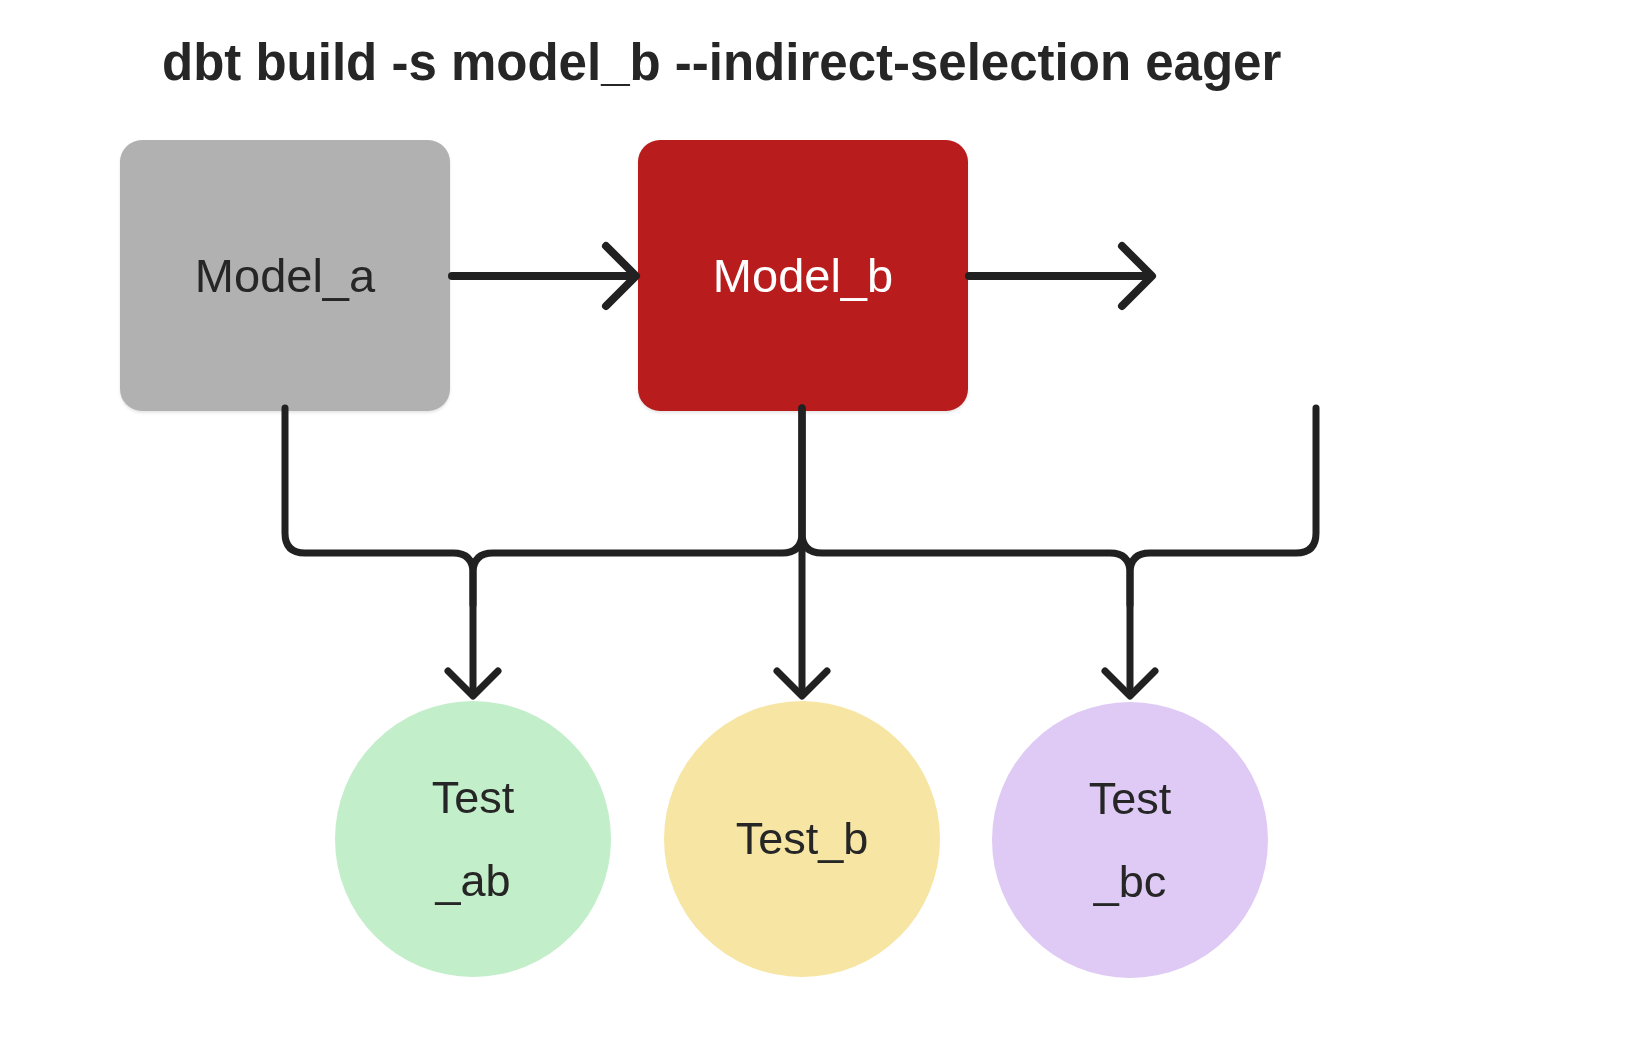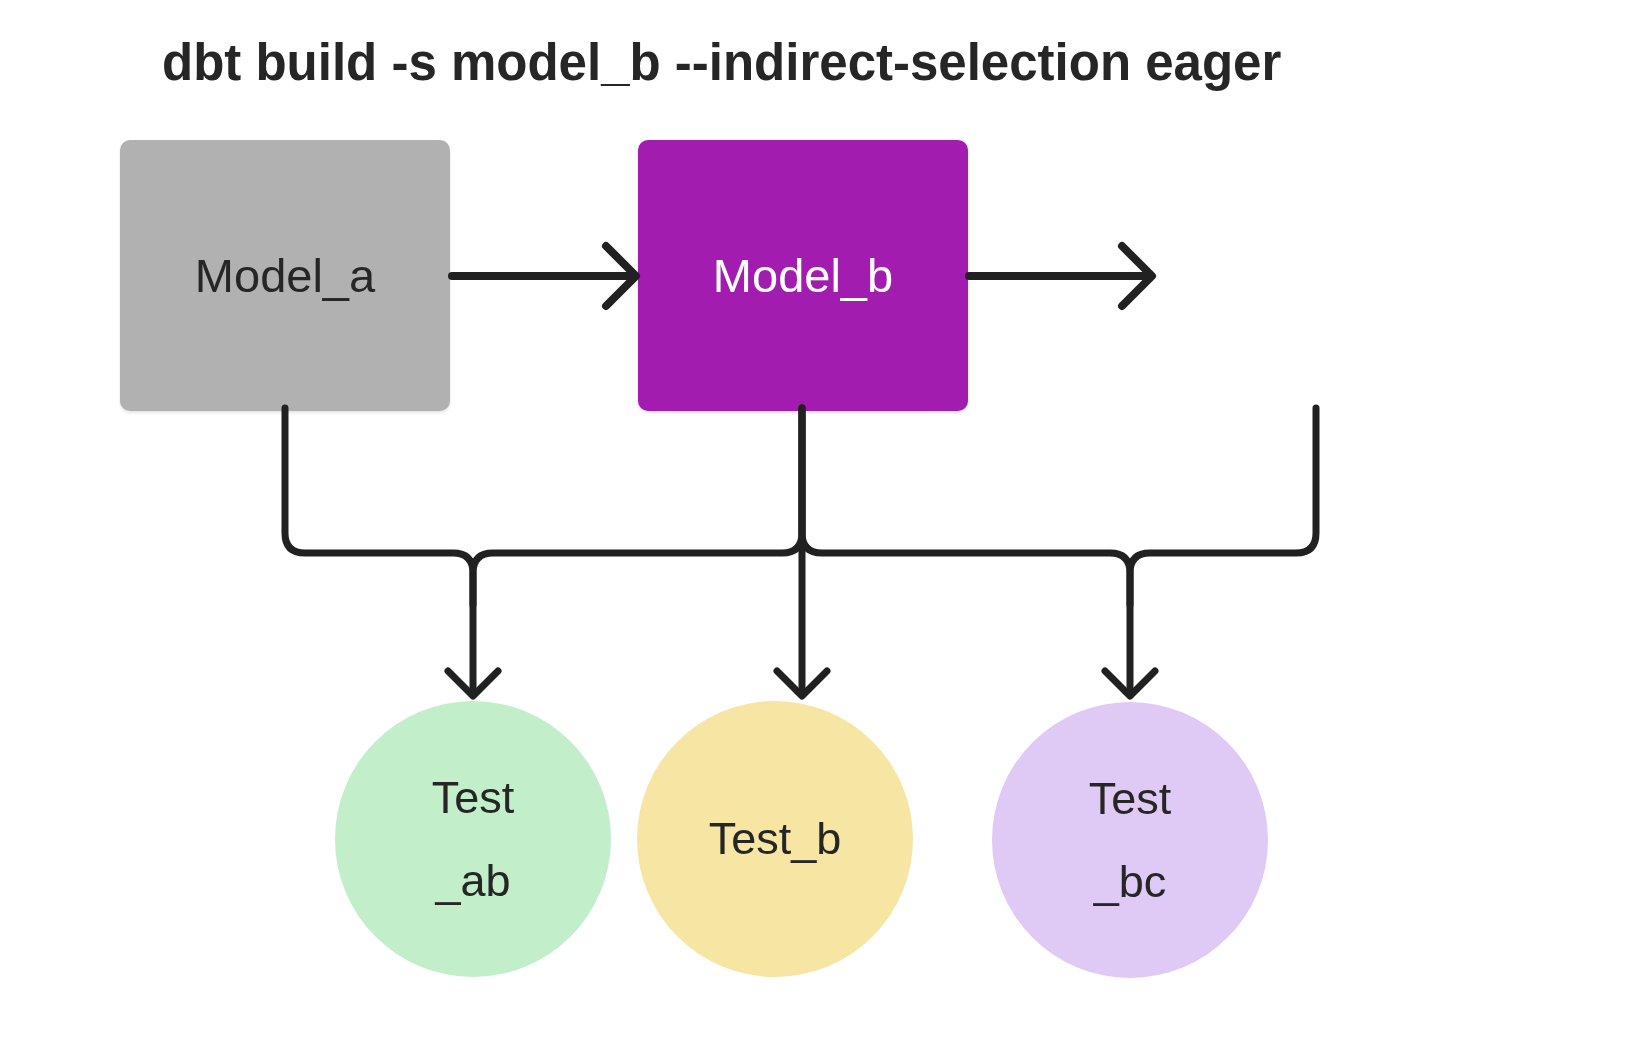--- a/index.html
+++ b/index.html
@@ -24,21 +24,21 @@
     letter-spacing: 0px;
     color: var(--text-color, #262626);
     white-space: nowrap;
     text-align: right;
   }
   .model-node {
     position: absolute;
     top: 140px;
     width: 330px;
     height: 271px;
-    border-radius: 10px;
+    border-radius: 22px;
     display: flex;
     align-items: center;
     justify-content: center;
     box-shadow: 0 2px 3px rgba(0,0,0,0.10);
   }
   .model-node .model-label {
     font-size: 47px;
     font-weight: 400;
     color: var(--text-color, #262626);
     white-space: nowrap;
@@ -65,21 +65,21 @@
     font-size: 45px;
     font-weight: 400;
     line-height: 1.85;
     color: var(--text-color, #262626);
     white-space: nowrap;
   }
   .test-node.single .test-label-line {
     line-height: 1.2;
   }
   #test-ab { left: 335px; top: 701px; }
-  #test-b  { left: 637px; top: 701px; }
+  #test-b  { left: 664px; top: 701px; }
   #test-bc { left: 992px; top: 702px; }
 
   .edge-layer {
     position: absolute;
     left: 0;
     top: 0;
     width: 1630px;
     height: 1060px;
     pointer-events: none;
   }
@@ -96,21 +96,21 @@
 <body>
 
 <div class="canvas">
 
   <div class="diagram-title">dbt build -s model_b --indirect-selection eager</div>
 
   <div class="model-node" id="model-a" style="background: rgb(177, 177, 177);">
     <span class="model-label">Model_a</span>
   </div>
 
-  <div class="model-node selected" id="model-b" style="background: #a21caf;">
+  <div class="model-node selected" id="model-b" style="background: #b91c1c;">
     <span class="model-label">Model_b</span>
   </div>
 
 
   <svg class="edge-layer" viewBox="0 0 1630 1060">
 
     <path class="model-edge" d="M452 276 H628"></path>
     <polyline class="model-edge" points="606,246 636,276 606,306"></polyline>
 
     <path class="model-edge" d="M969 276 H1144"></path>

